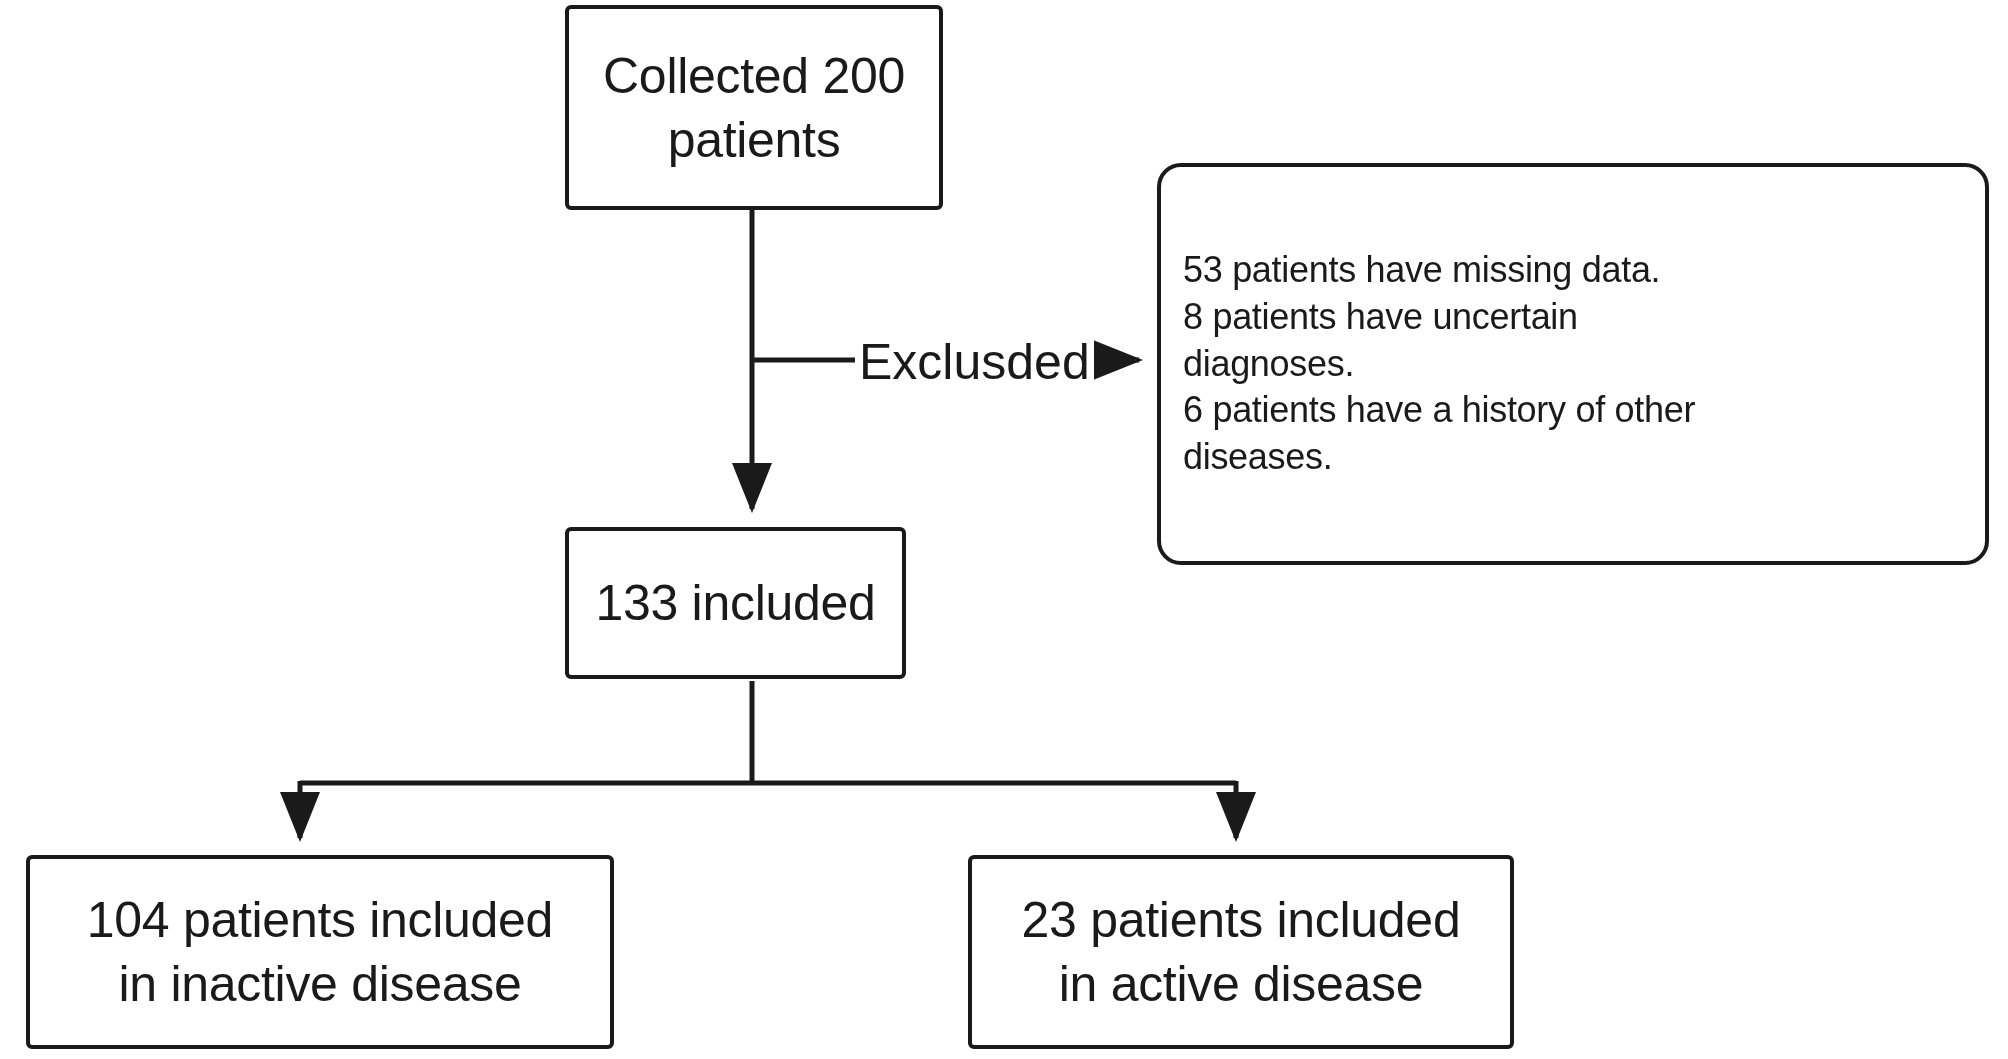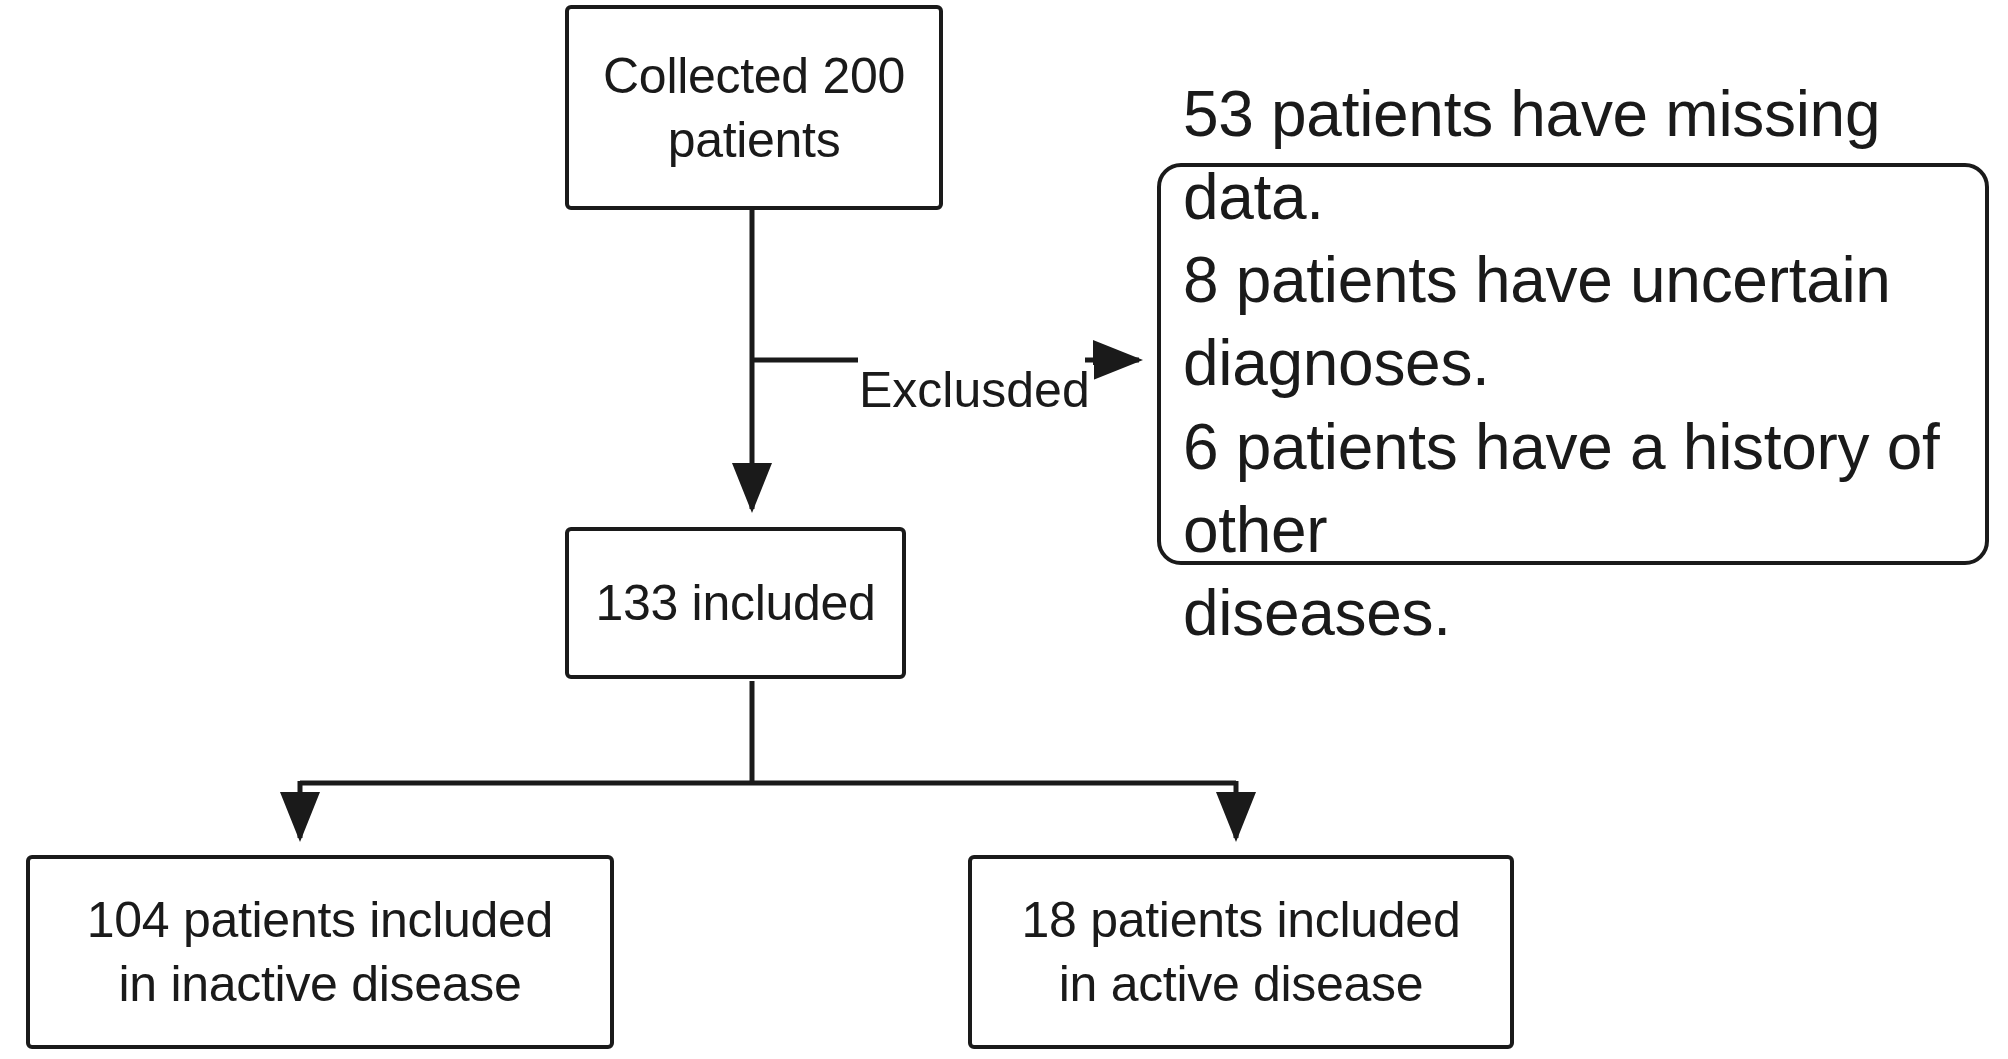--- a/index.html
+++ b/index.html
@@ -54,21 +54,21 @@
   
   #node-excluded-detail {
     left: 1157px;
     top: 163px;
     width: 832px;
     height: 402px;
     border-radius: 24px;
     justify-content: flex-start;
     align-items: center;
     padding: 6px 18px 6px 22px;
-    font-size: 64px;
+    font-size: 36px;
     line-height: 1.30;
   }
   #node-excluded-detail .node-text {
     text-align: left;
   }
   
   #node-included {
     left: 565px;
     top: 527px;
     width: 341px;
@@ -95,21 +95,20 @@
     color: #1a1a1a;
     font-size: 50px;
     line-height: 1;
     white-space: nowrap;
     background: #ffffff;
     padding: 0 4px;
   }
   #label-exclusded {
     left: 855px;
     top: 337px;
-    margin-top: 28px;
   }
 </style>
 </head>
 <body>
 
 <div id="flow-root">
 
   <svg id="flow-svg" viewBox="0 0 2008 1059">
     <defs>
       <marker id="arrowhead" markerWidth="10" markerHeight="8" refX="9.2" refY="4" orient="auto" markerUnits="strokeWidth">
@@ -152,17 +151,17 @@
   <div class="node-box" id="node-included">
     <span class="node-text">133 included</span>
   </div>
 
   <div class="node-box" id="node-inactive">
     <span class="node-text">104 patients included
 in inactive disease</span>
   </div>
 
   <div class="node-box" id="node-active">
-    <span class="node-text">18 patients included
+    <span class="node-text">23 patients included
 in active disease</span>
   </div>
 
 </div>
 
 </body></html>

